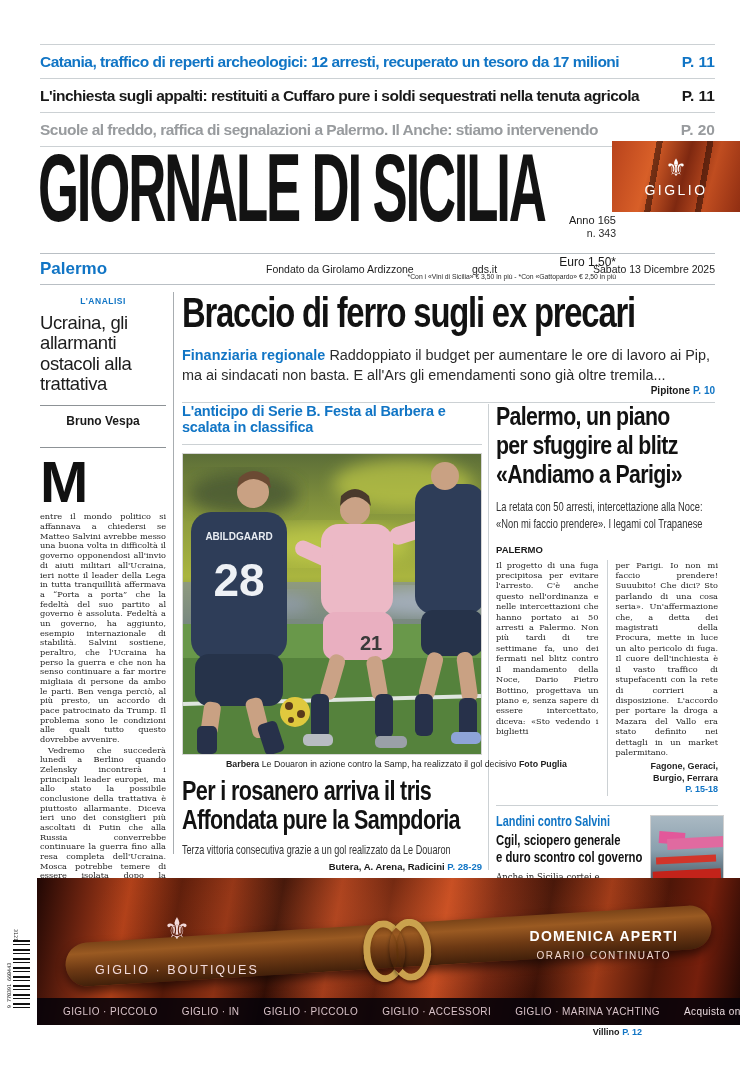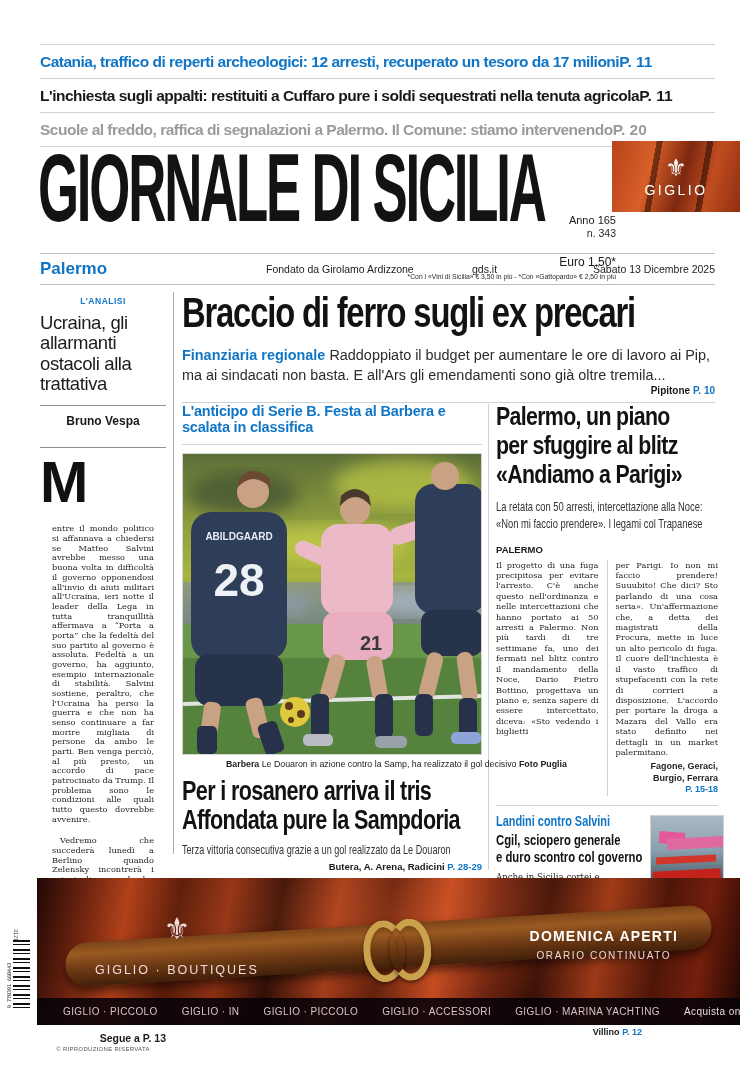--- a/index.html
+++ b/index.html
@@ -1,20 +1,20 @@
 <!DOCTYPE html>
 <html><head>
 <meta charset="utf-8">
 <style>
   html,body{margin:0;padding:0;background:#ffffff;}
   .page{position:relative;width:755px;height:1080px;background:#fff;overflow:hidden;
         font-family:"Liberation Sans",sans-serif;color:#1a1a1a;}
   
   .topbar{position:absolute;left:40px;right:40px;top:44px;}
-  .toprow{height:33px;display:flex;justify-content:flex-start;align-items:center;
+  .toprow{height:33px;display:flex;justify-content:space-between;align-items:center;
           border-top:1px solid #ccd1d4;}
   .toprow:last-child{border-bottom:1px solid #ccd1d4;}
   .toprow-text{font-weight:bold;font-size:15.5px;letter-spacing:-0.5px;}
   .toprow-page{font-weight:bold;font-size:15.5px;}
   .c-blue{color:#1175c5;}
   .c-dark{color:#191919;}
   .c-gray{color:#989b9e;}
   
   .masthead-title{position:absolute;left:38px;top:140px;font-weight:bold;font-size:96px;
       line-height:1;letter-spacing:-4px;transform:scaleX(.55);transform-origin:0 0;
@@ -45,21 +45,21 @@
   
   .analysis{position:absolute;left:0;top:6px;width:126px;}
   .an-kicker{color:#1175c5;font-weight:bold;font-size:8.5px;letter-spacing:.5px;text-align:center;}
   .an-title{font-size:18.5px;line-height:1.1;text-align:left;color:#1c1c1c;margin-top:7px;
       letter-spacing:-.4px;font-weight:normal;}
   .an-rule{border-top:1px solid #8d9296;margin-top:11px;}
   .an-author{font-weight:bold;font-size:12px;text-align:center;padding:8px 0;}
   .an-drop{font-size:58px;font-weight:bold;line-height:.95;letter-spacing:-2px;padding:6px 0 3px;color:#111;}
   .an-body{font-family:"DejaVu Serif",serif;font-size:8.2px;line-height:1.18;
       text-align:justify;color:#1f1f1f;}
-  .an-body p{margin:12px;}
+  .an-body p{margin:0;}
   .an-body p + p{text-indent:8px;margin-top:1px;}
   .an-continue{font-weight:bold;font-size:10.5px;text-align:right;margin-top:3px;}
   .an-copy{font-size:6px;text-align:center;color:#555;margin-top:2px;letter-spacing:.3px;}
   
   .main-right{position:absolute;left:142px;top:0;width:533px;height:100%;}
   .lead-headline{font-size:42px;font-weight:bold;letter-spacing:-1.5px;line-height:1;
       white-space:nowrap;transform:scaleX(.78);transform-origin:0 0;color:#121212;margin-top:2px;}
   .lead-stand{margin-top:11px;font-size:15.5px;line-height:1.27;color:#2b2b2b;
       width:108%;transform:scaleX(.93);transform-origin:0 0;}
   .lead-kicker{color:#1175c5;font-weight:bold;}
@@ -163,21 +163,21 @@
   <div class="topbar">
     <div class="toprow">
       <span class="toprow-text c-blue">Catania, traffico di reperti archeologici: 12 arresti, recuperato un tesoro da 17 milioni</span>
       <span class="toprow-page c-blue">P. 11</span>
     </div>
     <div class="toprow">
       <span class="toprow-text c-dark">L'inchiesta sugli appalti: restituiti a Cuffaro pure i soldi sequestrati nella tenuta agricola</span>
       <span class="toprow-page c-dark">P. 11</span>
     </div>
     <div class="toprow">
-      <span class="toprow-text c-gray">Scuole al freddo, raffica di segnalazioni a Palermo. Il Comune: stiamo intervenendo</span>
+      <span class="toprow-text c-gray">Scuole al freddo, raffica di segnalazioni a Palermo. Il Anche: stiamo intervenendo</span>
       <span class="toprow-page c-gray">P. 20</span>
     </div>
   </div>
 
   <div class="masthead-title">GIORNALE DI SICILIA</div>
   <div class="masthead-ad">
     <span class="ad-lily">⚜</span>
     <span class="ad-brand">GIGLIO</span>
   </div>
   <div class="edition-info">

